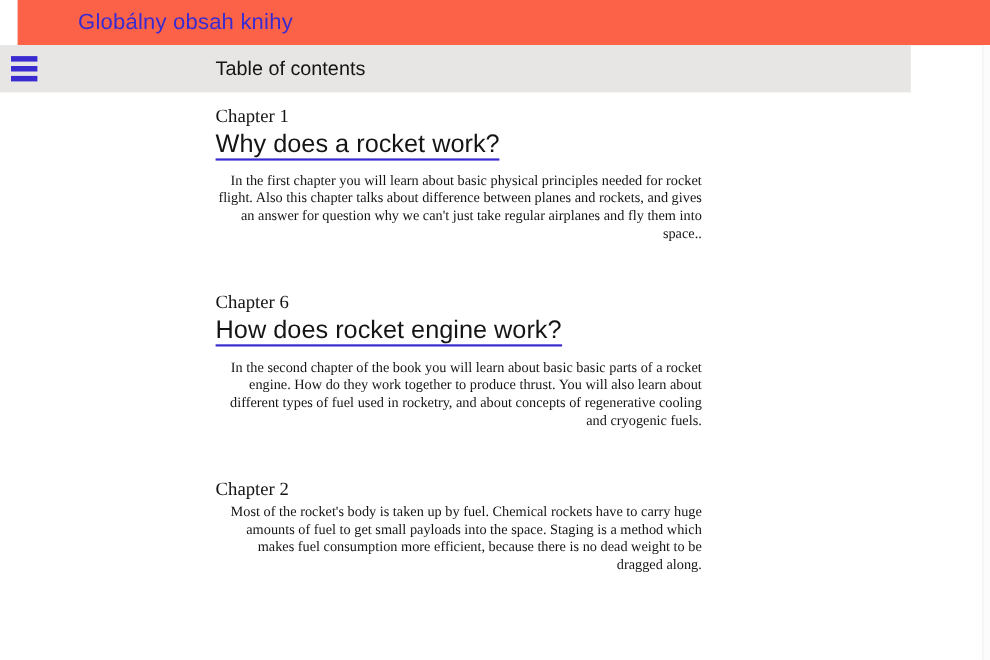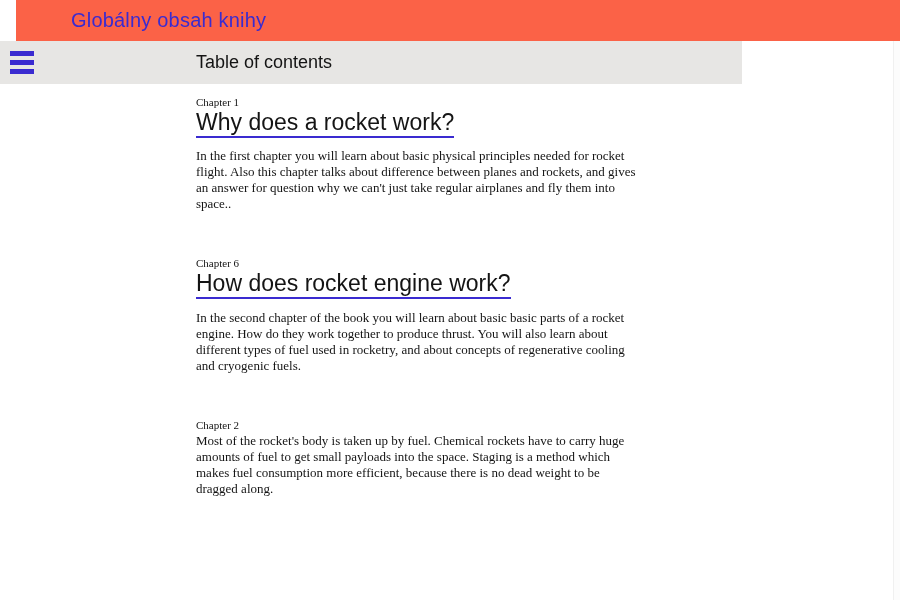--- a/index.html
+++ b/index.html
@@ -37,21 +37,21 @@
     font-size: 20px;
     font-weight: 500;
     letter-spacing: 0.2px;
     color: var(--accent-blue);
   }
 
   
   .toolbar {
     position: absolute;
     top: 41px; left: 0;
-    width: 742px;
+    width: 828px;
     height: 43px;
     background: var(--toolbar-gray);
   }
   .menu-btn {
     position: absolute;
     left: 10px; top: 10px;
     width: 24px; height: 23px;
     padding: 0;
     background: transparent;
     border: none;
@@ -80,21 +80,21 @@
   .content {
     position: absolute;
     top: 84px;
     left: 196px;
     width: 442px;
     padding-top: 12px;
   }
   .chapter { margin: 0 0 45px 0; }
   .chapter-label {
     font-family: "Liberation Serif", serif;
-    font-size: 11px;
+    font-size: 17px;
     font-weight: 500;
     margin: 0 0 2px 0;
     color: var(--text-black);
   }
   .chapter-title {
     margin: 0 0 13px 0;
     font-size: 23px;
     font-weight: 500;
     line-height: 1.1;
   }
@@ -105,20 +105,21 @@
     padding-bottom: 1px;
     cursor: pointer;
   }
   .chapter-desc {
     font-family: "Liberation Serif", serif;
     font-size: 13px;
     font-weight: 500;
     line-height: 16px;
     margin: 0;
     color: var(--text-black);
+    text-align: right;
   }
 
   
   .scroll-gutter {
     position: absolute;
     top: 41px;
     right: 0;
     width: 7px;
     height: 559px;
     background: #fcfcfc;

